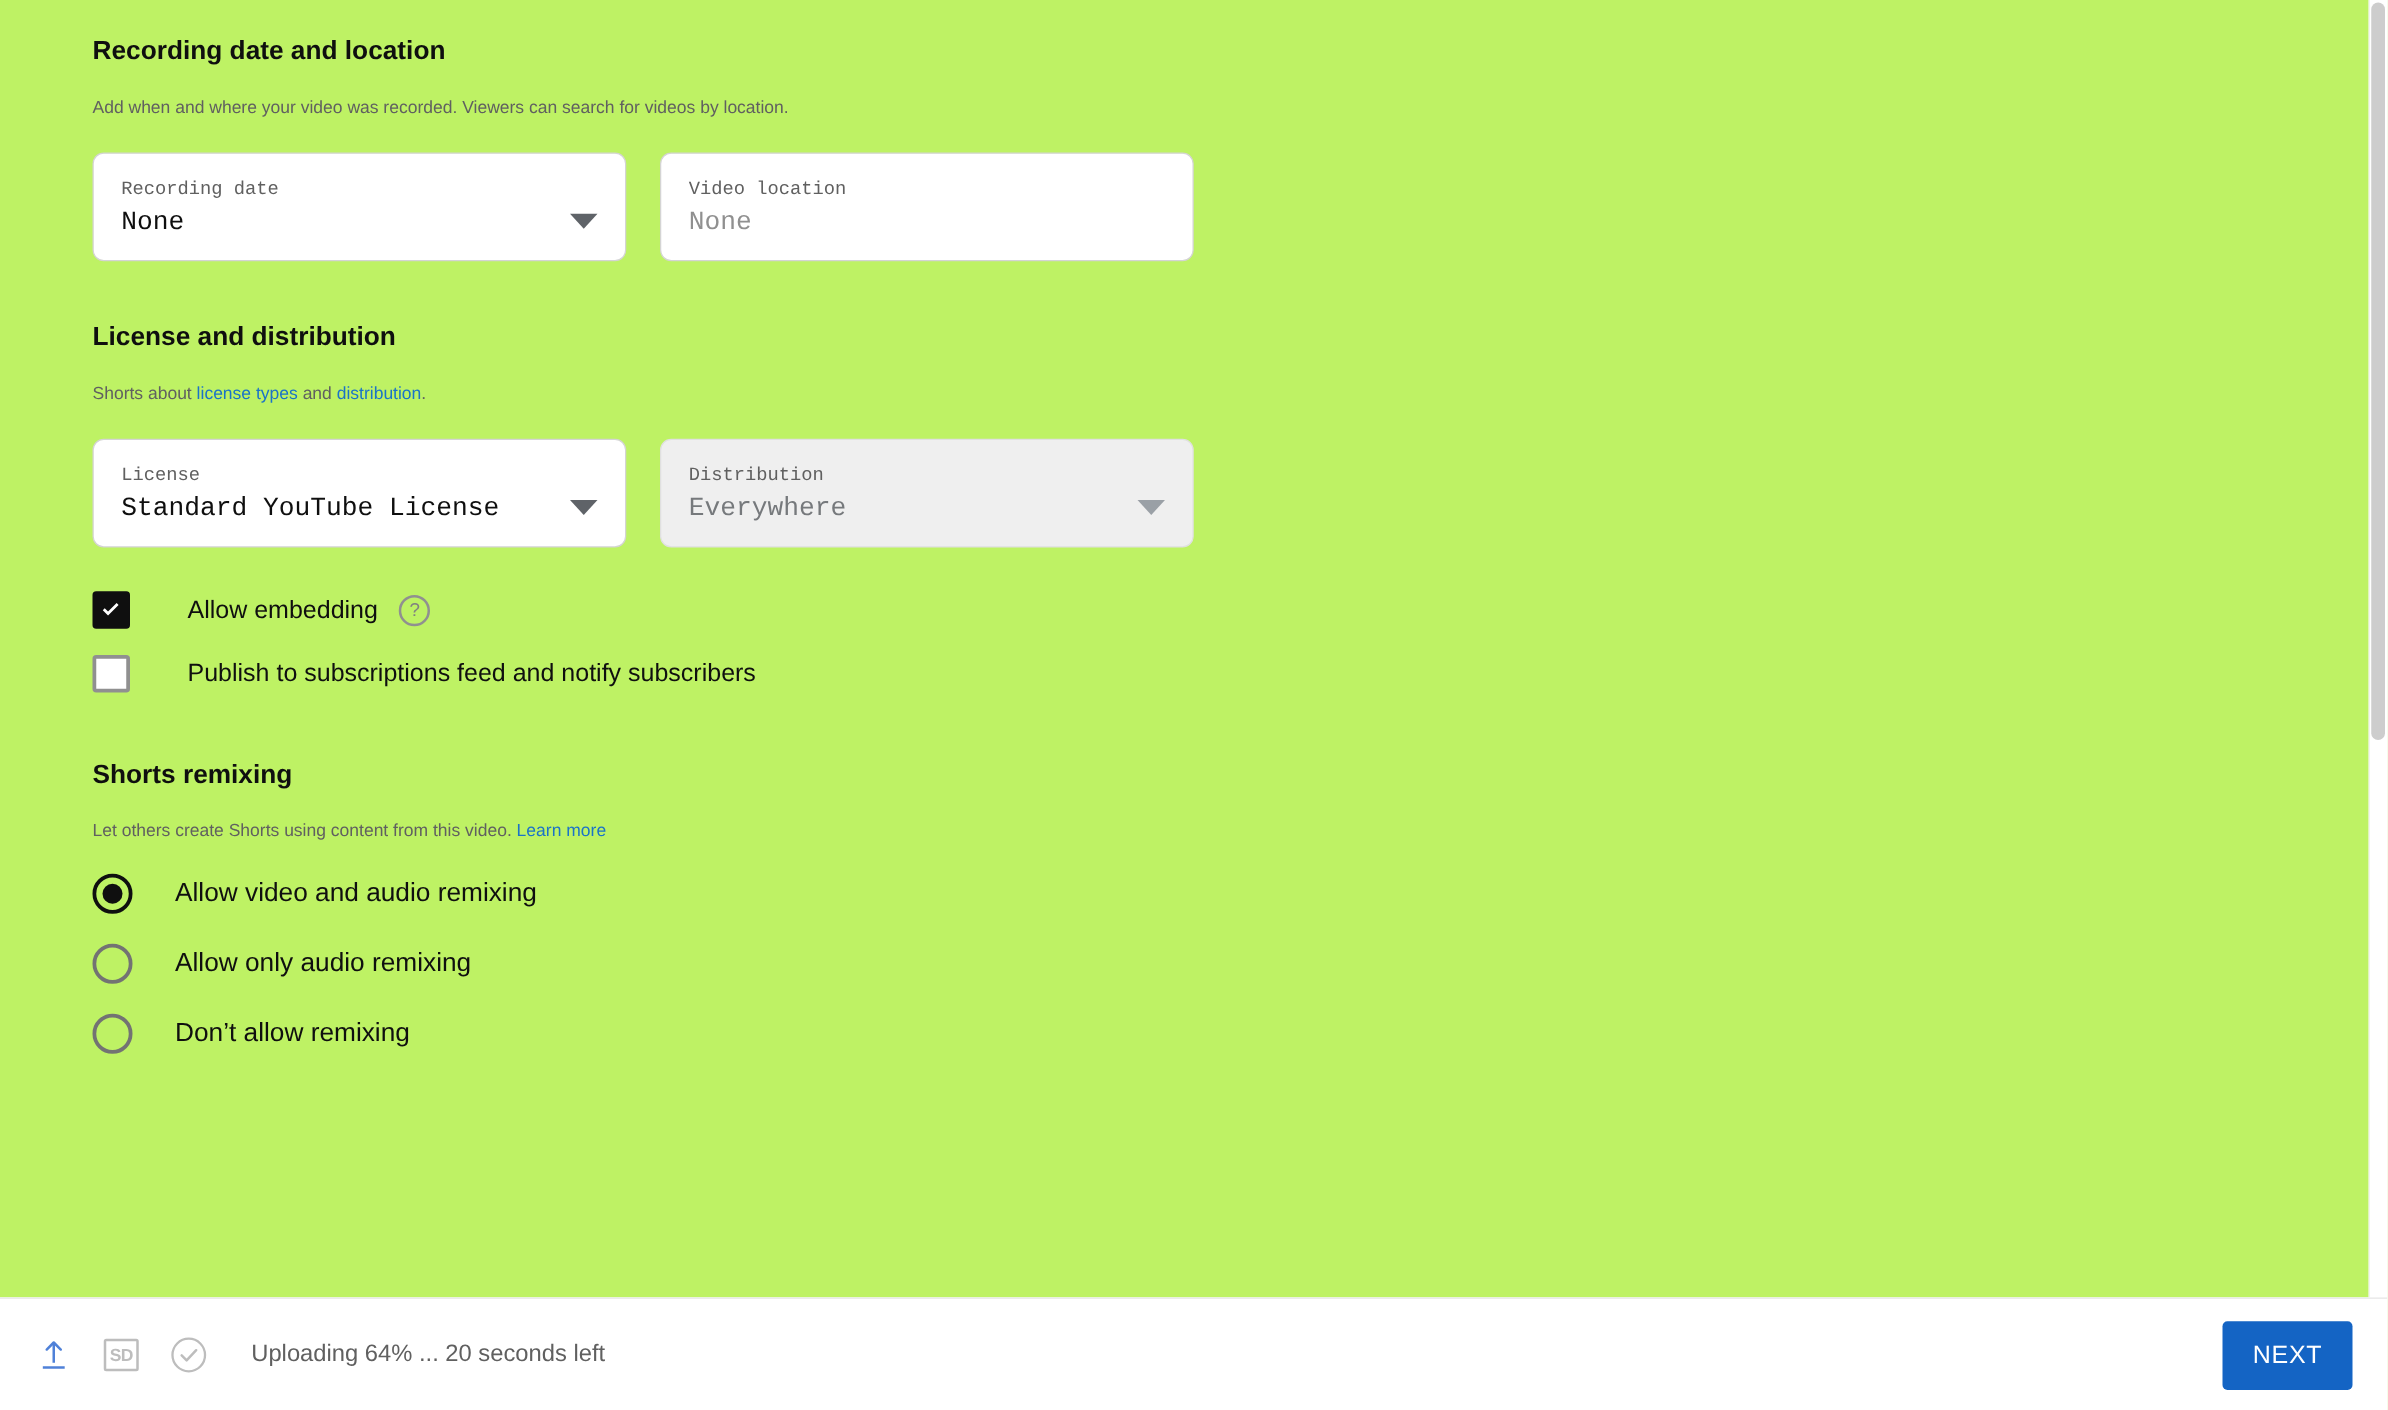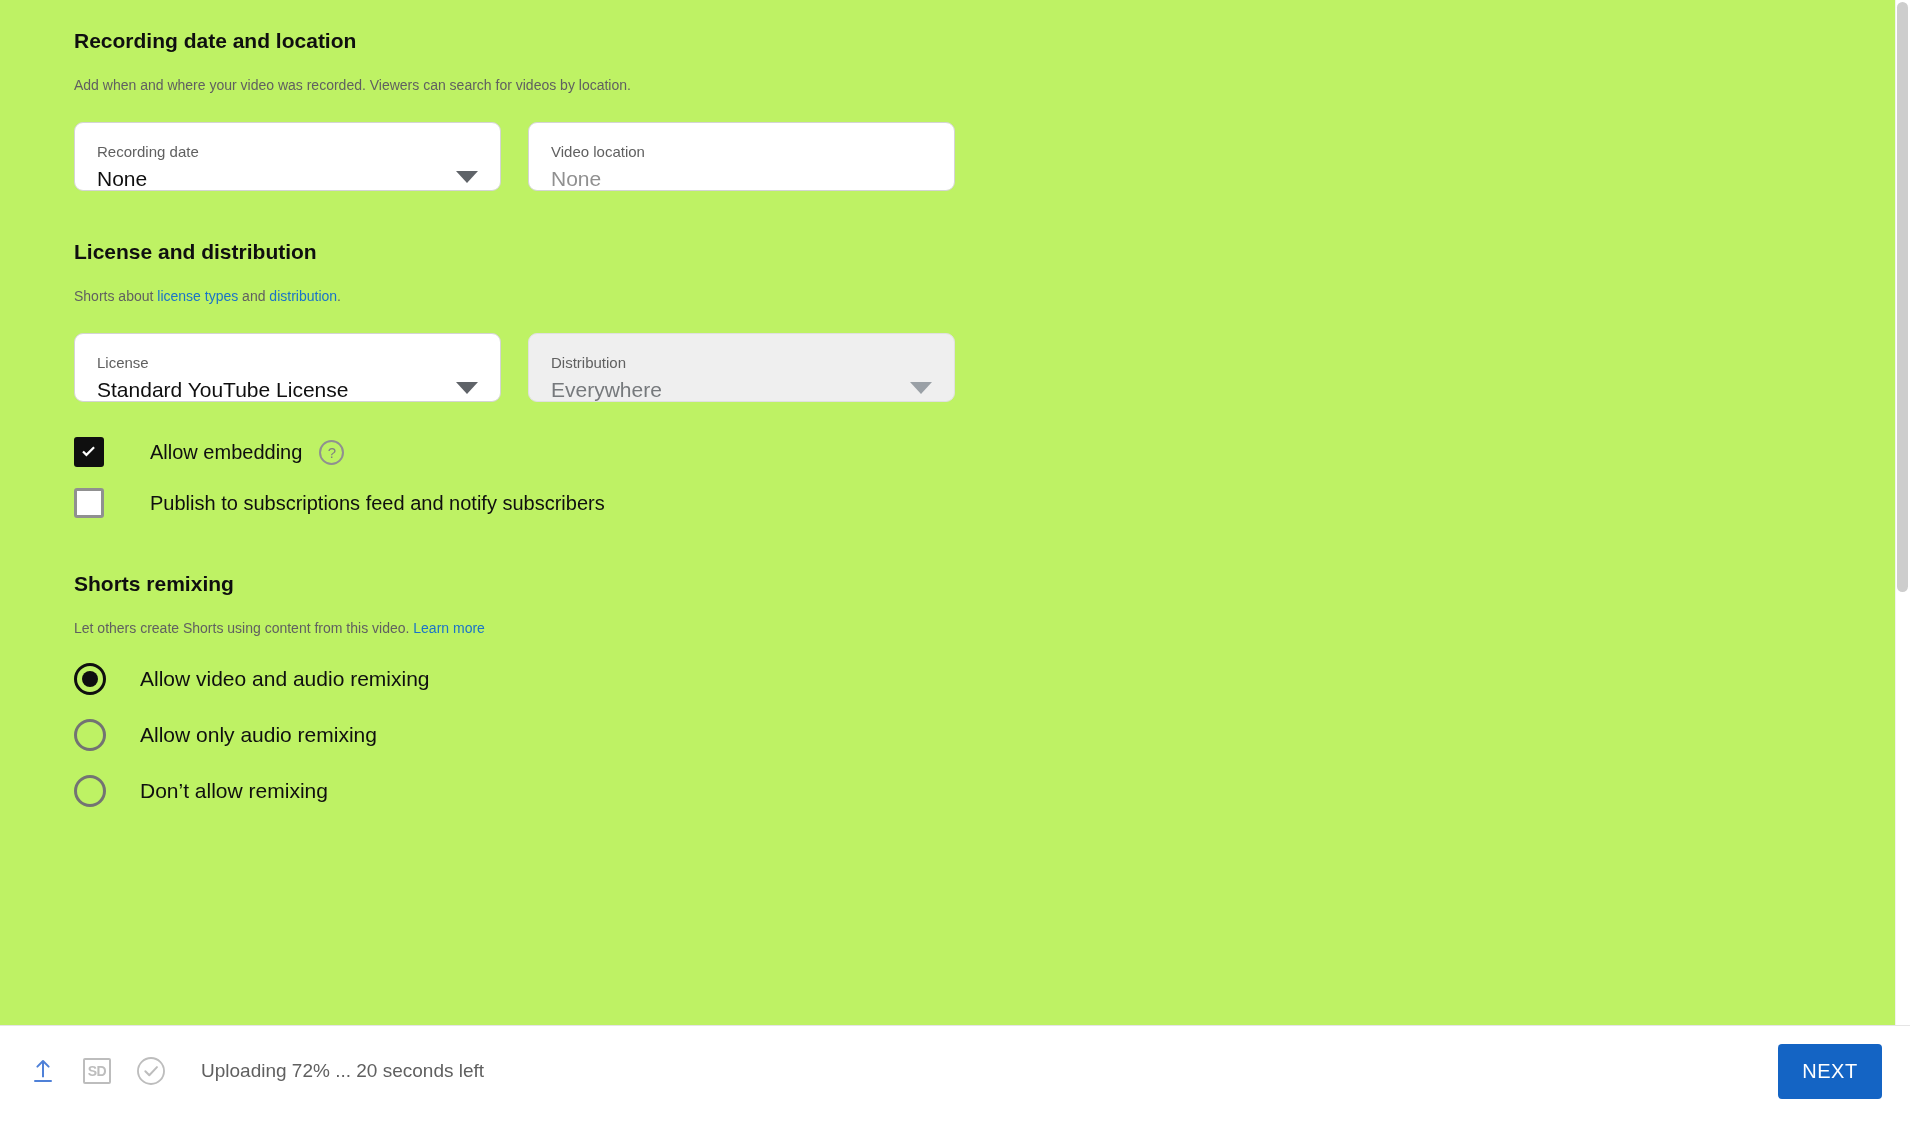--- a/index.html
+++ b/index.html
@@ -74,25 +74,26 @@
   }
 
   
   .field-row {
     display: flex;
     gap: 27px;
   }
   .field {
     position: relative;
     width: 427px;
-    height: 69px;
+    height: 87px;
     border: 1px solid #d4d4d4;
     border-radius: 9px;
     background: #ffffff;
     padding: 20px 22px 12px 22px;
+    font-family: Liberation Mono, monospace;
   }
   .field.disabled {
     background: #efefef;
     border-color: #e0e0e0;
   }
   .field-label {
     font-size: 15px;
     color: #606060;
     line-height: 18px;
     display: block;
@@ -180,21 +181,21 @@
   .radio-label {
     font-size: 21px;
     color: #0f0f0f;
     margin-left: 34px;
     line-height: 28px;
   }
 
   
   .bottom-bar {
     position: absolute;
-    left: 0; bottom: 13px;
+    left: 0; bottom: 0;
     width: 1910px;
     height: 90px;
     background: #ffffff;
     border-top: 1px solid #e5e5e5;
     display: flex;
     align-items: center;
   }
   .bottom-left {
     display: flex;
     align-items: center;
@@ -369,19 +370,19 @@
         <span class="sd-badge">SD</span>
       </span>
 
       <span class="icon-slot">
         <svg width="34" height="34" viewBox="0 0 24 24" aria-hidden="true">
           <circle cx="12" cy="12" r="9.2" stroke="#bdbdbd" stroke-width="1.3" fill="none"></circle>
           <path d="M8 12.2 L10.8 15 L16.2 9.3" stroke="#bdbdbd" stroke-width="1.4" fill="none" stroke-linecap="round" stroke-linejoin="round"></path>
         </svg>
       </span>
 
-      <span class="status-text">Uploading 72% ... 20 seconds left</span>
+      <span class="status-text">Uploading 64% ... 20 seconds left</span>
     </div>
 
     <button class="next-button">NEXT</button>
   </div>
 
 </div>
 
 </body></html>

